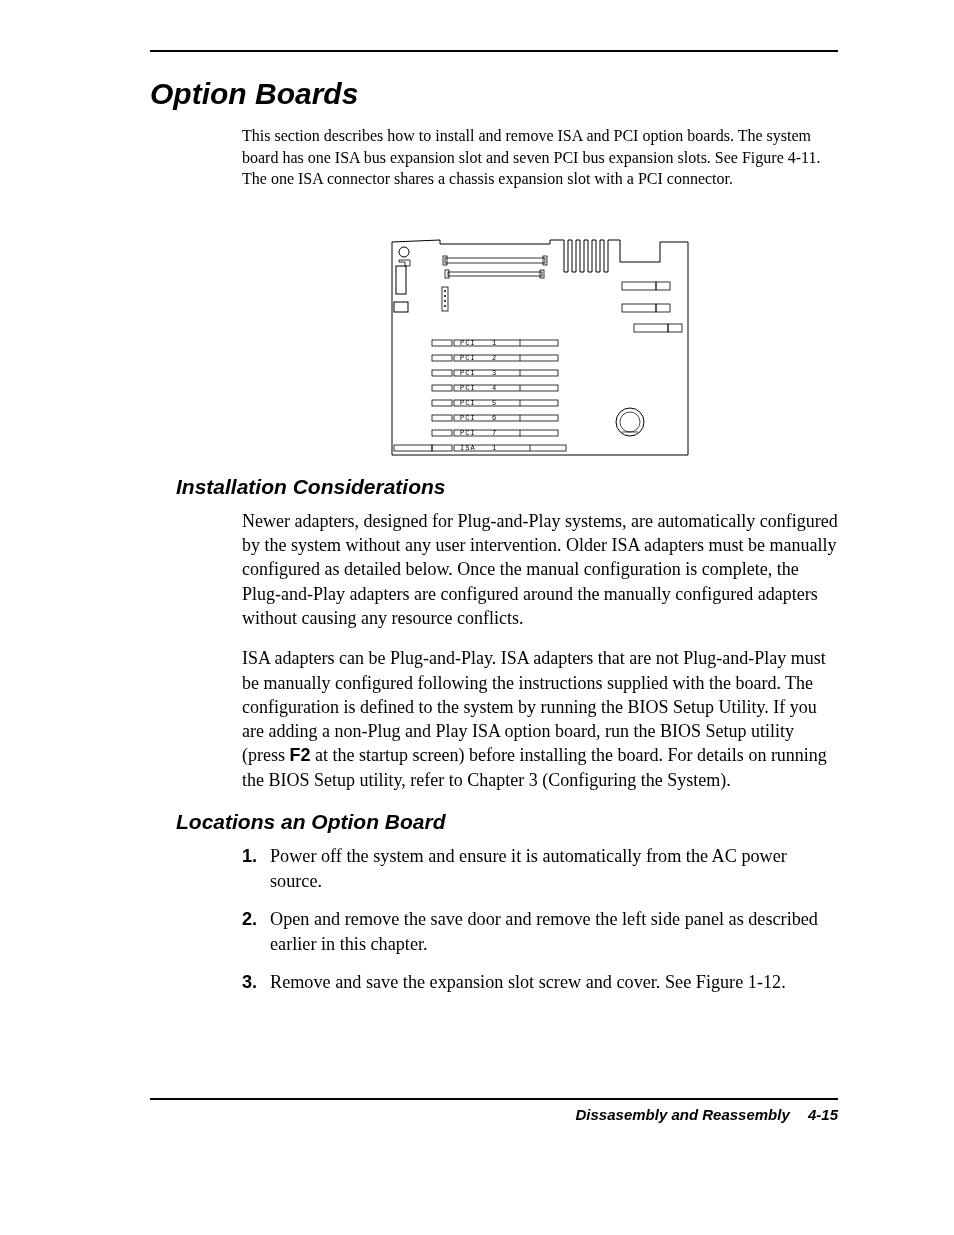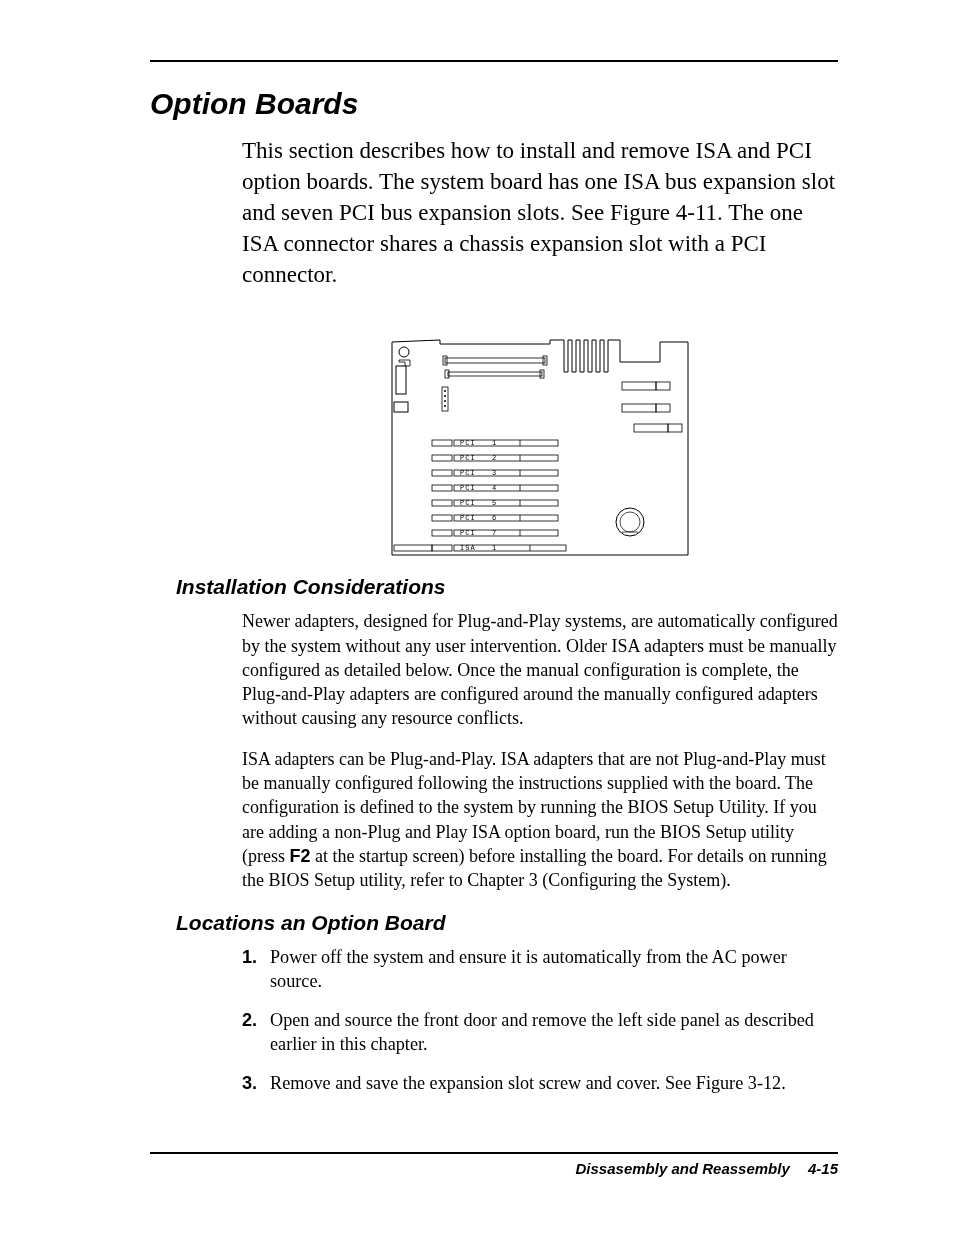--- a/index.html
+++ b/index.html
@@ -5,36 +5,36 @@
   * { box-sizing: border-box; margin: 0; padding: 0; }
   html, body { width: 954px; height: 1235px; background: #fff; }
   body {
     font-family: "Times New Roman", Times, serif;
     color: #000;
     position: relative;
   }
   .page {
     position: absolute;
     left: 150px;
-    top: 60px;
+    top: 50px;
     width: 688px;
     border-top: 2px solid #000;
     padding-top: 25px;
     height: 1100px;
   }
   .h1-title {
     font-family: Arial, Helvetica, sans-serif;
     font-weight: bold;
     font-style: italic;
     font-size: 30px;
     margin-bottom: 14px;
   }
   .intro {
     margin-left: 92px;
-    font-size: 23px;
+    font-size: 16px;
     line-height: 1.35;
   }
   .figure-wrap {
     margin-top: 42px;
     margin-left: 92px;
     text-align: center;
   }
   .board-svg {
     display: block;
     margin: 0 auto;
@@ -78,21 +78,21 @@
     flex-shrink: 0;
   }
   .ol-text { flex: 1; }
   .kbd {
     font-family: Arial, Helvetica, sans-serif;
     font-weight: bold;
   }
   .footer {
     position: absolute;
     left: 150px;
-    top: 1152px;
+    top: 1098px;
     width: 688px;
     border-top: 2px solid #000;
     padding-top: 6px;
     text-align: right;
     font-family: Arial, Helvetica, sans-serif;
     font-weight: bold;
     font-style: italic;
     font-size: 15px;
   }
   .footer .pg { margin-left: 14px; }
@@ -207,25 +207,25 @@
   </p>
 
   <h2 class="h2-title">Locations an Option Board</h2>
   <div class="ol">
     <div class="ol-item">
       <div class="ol-num">1.</div>
       <div class="ol-text">Power off the system and ensure it is automatically from the AC power source.</div>
     </div>
     <div class="ol-item">
       <div class="ol-num">2.</div>
-      <div class="ol-text">Open and source the front door and remove the left side panel as described earlier in this chapter.</div>
+      <div class="ol-text">Open and remove the save door and remove the left side panel as described earlier in this chapter.</div>
     </div>
     <div class="ol-item">
       <div class="ol-num">3.</div>
-      <div class="ol-text">Remove and save the expansion slot screw and cover. See Figure 3-12.</div>
+      <div class="ol-text">Remove and save the expansion slot screw and cover. See Figure 1-12.</div>
     </div>
   </div>
 
 </div>
 
 <div class="footer">
   <span>Dissasembly and Reassembly</span>
   <span class="pg">4-15</span>
 </div>
 

